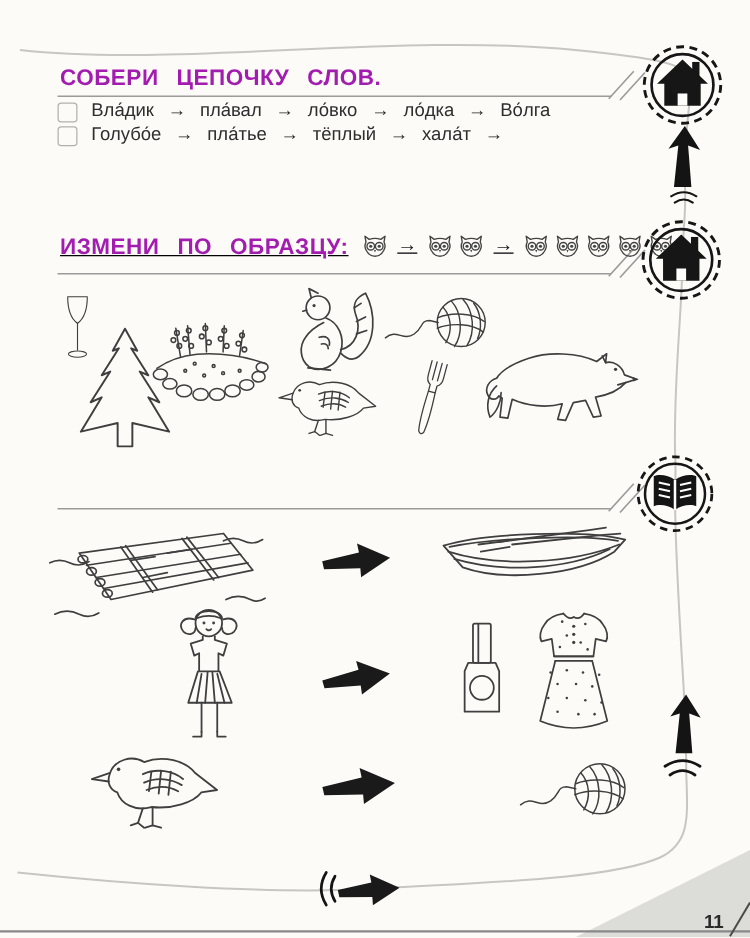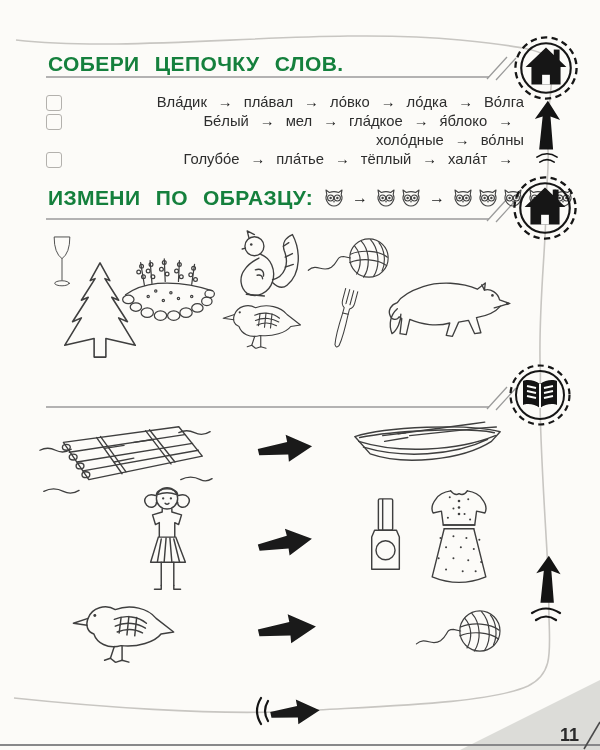--- a/index.html
+++ b/index.html
@@ -4,48 +4,48 @@
 <style>
   html,body { margin:0; padding:0; background:#fcfbf8; }
   .page {
     position:relative; width:600px; height:750px; overflow:hidden;
     background:#fcfbf8;
     font-family:"Liberation Sans", sans-serif;
   }
   .bg { position:absolute; left:0; top:0; width:600px; height:750px; }
 
   .heading {
-    font-weight:bold; font-size:21px; color:#15803d;
+    font-weight:bold; font-size:18px; color:#a21caf;
     letter-spacing:.4px; word-spacing:9px; margin:0;
     white-space:nowrap;
   }
   .h1 { position:absolute; left:48px; top:52px; }
   .h3 { position:absolute; left:48px; top:381px; }
-  .heading2-row { position:absolute; left:48px; top:186px; display:flex; align-items:center; }
-
-  .chains { position:absolute; left:46px; top:93px; width:478px;text-align:right; }
+  .heading2-row { position:absolute; left:48px; top:186px; display:flex; align-items:center;text-decoration:underline; }
+
+  .chains { position:absolute; left:46px; top:80px; width:478px; }
   .chain-item { display:grid; grid-template-columns:27px 1fr; align-items:start; }
   .checkbox {
     width:14px; height:14px; border:1.6px solid #b3b1ad; border-radius:3px;
     margin-top:2px; display:inline-block; background:transparent;
   }
   .chain-line { font-size:14.8px; color:#2e2e2e; line-height:19px; white-space:nowrap; }
   .chain-arrow { font-weight:bold; margin:0 11px; color:#1c1c1c; }
 
   .owls { display:flex; align-items:center; margin-left:10px; }
   .owls .chain-arrow { margin:0 7px; }
   .owl-group { display:flex; gap:3px; }
   svg.owl { width:22px; height:22px; display:block; }
 
   .pic { position:absolute; }
   .pic svg { width:100%; height:100%; display:block; overflow:visible; }
 
   .page-number {
     position:absolute; right:21px; bottom:4px;
-    font-weight:bold; font-size:18px; color:#2a2a2a;
+    font-weight:bold; font-size:15px; color:#2a2a2a;
   }
 </style>
 </head>
 <body>
 
 <div class="page">
 
   <svg class="bg" viewBox="0 0 600 750" xmlns="http://www.w3.org/2000/svg">
     <defs>
       <symbol id="sym-wine-glass" viewBox="0 0 50 96">
@@ -293,27 +293,20 @@
   <div class="chains">
       <div class="chain-item">
         <span class="checkbox"></span>
         <div class="chain-lines">
           <div class="chain-line"><span class="word">Вла́дик</span><span class="chain-arrow">→</span><span class="word">пла́вал</span><span class="chain-arrow">→</span><span class="word">ло́вко</span><span class="chain-arrow">→</span><span class="word">ло́дка</span><span class="chain-arrow">→</span><span class="word">Во́лга</span></div>
         </div>
       </div>
       <div class="chain-item">
         <span class="checkbox"></span>
         <div class="chain-lines">
-          <div class="chain-line"><span class="word">Бе́лый</span><span class="chain-arrow">→</span><span class="word">мел</span><span class="chain-arrow">→</span><span class="word">гла́дкое</span><span class="chain-arrow">→</span><span class="word">я́блоко</span><span class="chain-arrow">→</span></div>
-          <div class="chain-line"><span class="word">холо́дные</span><span class="chain-arrow">→</span><span class="word">во́лны</span></div>
-        </div>
-      </div>
-      <div class="chain-item">
-        <span class="checkbox"></span>
-        <div class="chain-lines">
           <div class="chain-line"><span class="word">Голубо́е</span><span class="chain-arrow">→</span><span class="word">пла́тье</span><span class="chain-arrow">→</span><span class="word">тёплый</span><span class="chain-arrow">→</span><span class="word">хала́т</span><span class="chain-arrow">→</span></div>
         </div>
       </div>
     </div>
 
   <div class="heading2-row">
     <h2 class="heading">ИЗМЕНИ ПО ОБРАЗЦУ:</h2>
     <div class="owls">
         <span class="owl-group">
           <svg class="owl">

